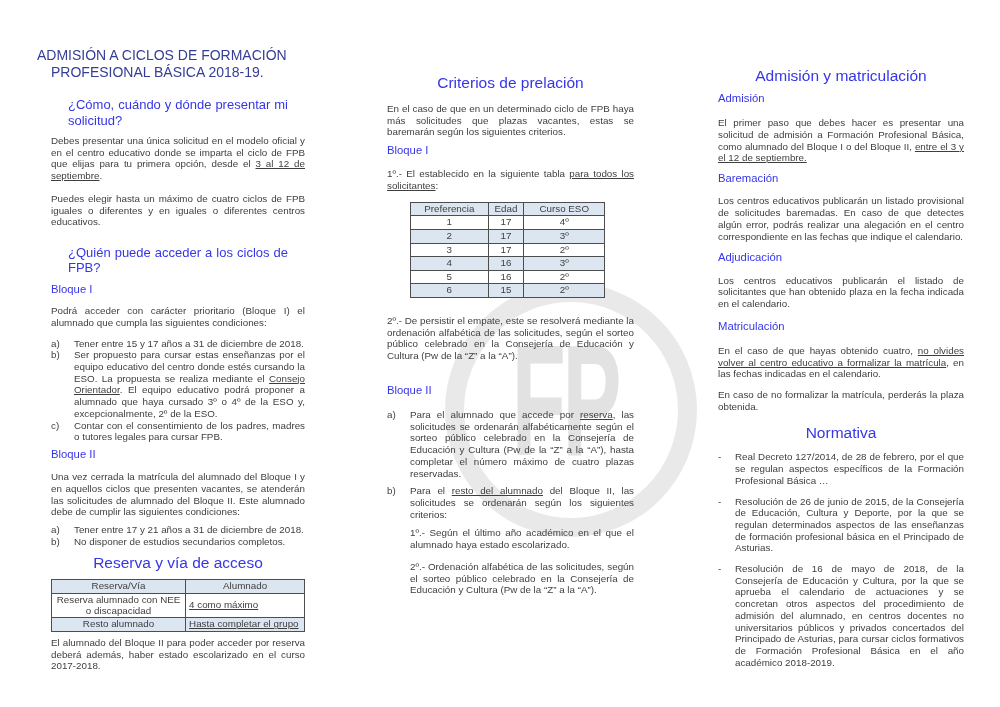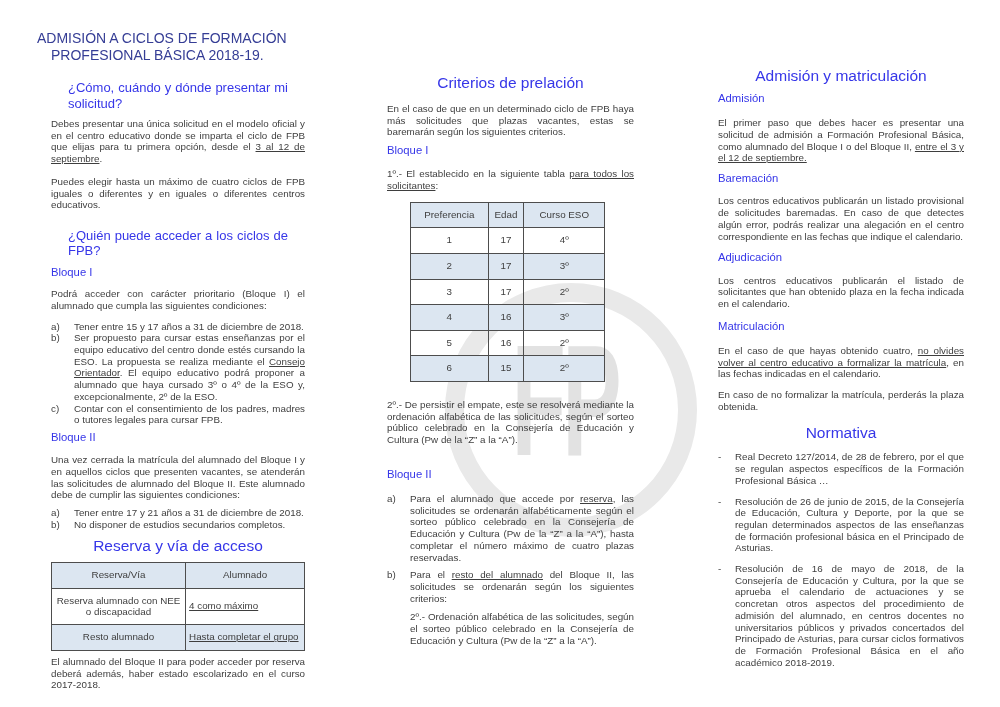--- a/index.html
+++ b/index.html
@@ -17,21 +17,21 @@
     border:19px solid #e9e9e9;border-radius:50%;box-sizing:border-box;z-index:0;
   }
   .wm-text{
     position:absolute;left:440px;top:340px;width:250px;height:126px;z-index:0;
     font-size:158px;line-height:120px;font-weight:bold;color:#e2e2e2;
     text-align:center;letter-spacing:-6px;
     transform:scaleX(0.56);transform-origin:50% 50%;
   }
 
   .col{position:absolute;z-index:1;font-size:9.8px;line-height:11.7px;text-align:justify;}
-  .col1{left:51px;top:30px;width:254px;}
+  .col1{left:51px;top:47px;width:254px;}
   .col2{left:387px;top:74px;width:247px;}
   .col3{left:718px;top:67px;width:246px;}
 
   .doc-title{
     color:#353d95;font-size:14px;line-height:16.5px;text-align:left;
     margin:0 0 10px -14px;padding-left:14px;text-indent:-14px;
   }
   .h-q{color:#3636e8;font-size:13px;line-height:15.5px;text-align:justify;margin:17px;}
   .h-big{color:#3636e8;font-size:15.5px;line-height:18px;text-align:center;margin:0;}
   .h-sub{color:#3636e8;font-size:11.3px;line-height:11.3px;text-align:left;margin:0;}
@@ -39,21 +39,21 @@
   .u{text-decoration:underline;}
 
   .li{position:relative;padding-left:23px;}
   .li .m{position:absolute;left:0;top:0;}
   .dash-list .li{padding-left:17px;}
   .gap-a .li + .li{margin-top:6px;}
   .gap-b .li + .li{margin-top:9px;}
   .indent{margin-left:23px;}
 
   table{border-collapse:collapse;font-size:9.8px;line-height:10.6px;}
-  th,td{border:1px solid #4d4d4d;padding:7px 3px;font-weight:normal;vertical-align:middle;}
+  th,td{border:1px solid #4d4d4d;padding:1px 3px;font-weight:normal;vertical-align:middle;}
   thead th{background:#dce6f1;text-align:center;}
   tbody tr:nth-child(even) td{background:#dce6f1;}
   .tbl-reserva{width:100%;}
   .tbl-reserva td:first-child{text-align:center;}
   .tbl-reserva td:last-child{text-decoration:underline;}
   .tbl-reserva col.c1{width:53%;}
   .tbl-pref{width:195px;margin-left:23px;}
   .tbl-pref td{text-align:center;}
   .tbl-pref col.c1{width:40%;}
   .tbl-pref col.c2{width:18.5%;}
@@ -162,20 +162,21 @@
             <td>2º</td>
           </tr>
         </tbody>
       </table>
     <p style="margin-bottom:23px">2º.- De persistir el empate, este se resolverá mediante la ordenación alfabética de las solicitudes, según el sorteo público celebrado en la Consejería de Educación y Cultura (Pw de la “Z” a la “A”).</p>
     <div class="h-sub" style="margin-bottom:13px">Bloque II</div>
     <div class="gap-a" style="margin-bottom:7px">
         <div class="li"><span class="m">a)</span><span><span>Para el alumnado que accede por </span><span class="u">reserva</span><span>, las solicitudes se ordenarán alfabéticamente según el sorteo público celebrado en la Consejería de Educación y Cultura (Pw de la “Z” a la “A”), hasta completar el número máximo de cuatro plazas reservadas.</span></span></div>
         <div class="li"><span class="m">b)</span><span><span>Para el </span><span class="u">resto del alumnado</span><span> del Bloque II, las solicitudes se  ordenarán  según  los  siguientes criterios:</span></span></div>
       </div>
+    <p class="indent" style="margin-bottom:10px">1º.- Según el último año académico en el que el alumnado haya estado escolarizado.</p>
     <p class="indent">2º.- Ordenación alfabética de las solicitudes, según el sorteo público celebrado en la Consejería de Educación y Cultura (Pw de la “Z” a la “A”).</p>
   </div>
 
   <div class="col col3">
     <div class="h-big" style="margin-bottom:8px">Admisión y matriculación</div>
     <div class="h-sub" style="margin-bottom:13px">Admisión</div>
     <p style="margin-bottom:9px"><span>El primer paso que debes hacer es presentar una solicitud de admisión a Formación Profesional Básica, como alumnado del Bloque I o del Bloque II, </span><span class="u">entre el 3 y el 12 de septiembre.</span></p>
     <div class="h-sub" style="margin-bottom:11px">Baremación</div>
     <p style="margin-bottom:10px">Los centros educativos publicarán un listado provisional de solicitudes baremadas. En caso de que detectes algún error, podrás realizar una alegación en el centro correspondiente en las fechas que indique el calendario.</p>
     <div class="h-sub" style="margin-bottom:11px">Adjudicación</div>

